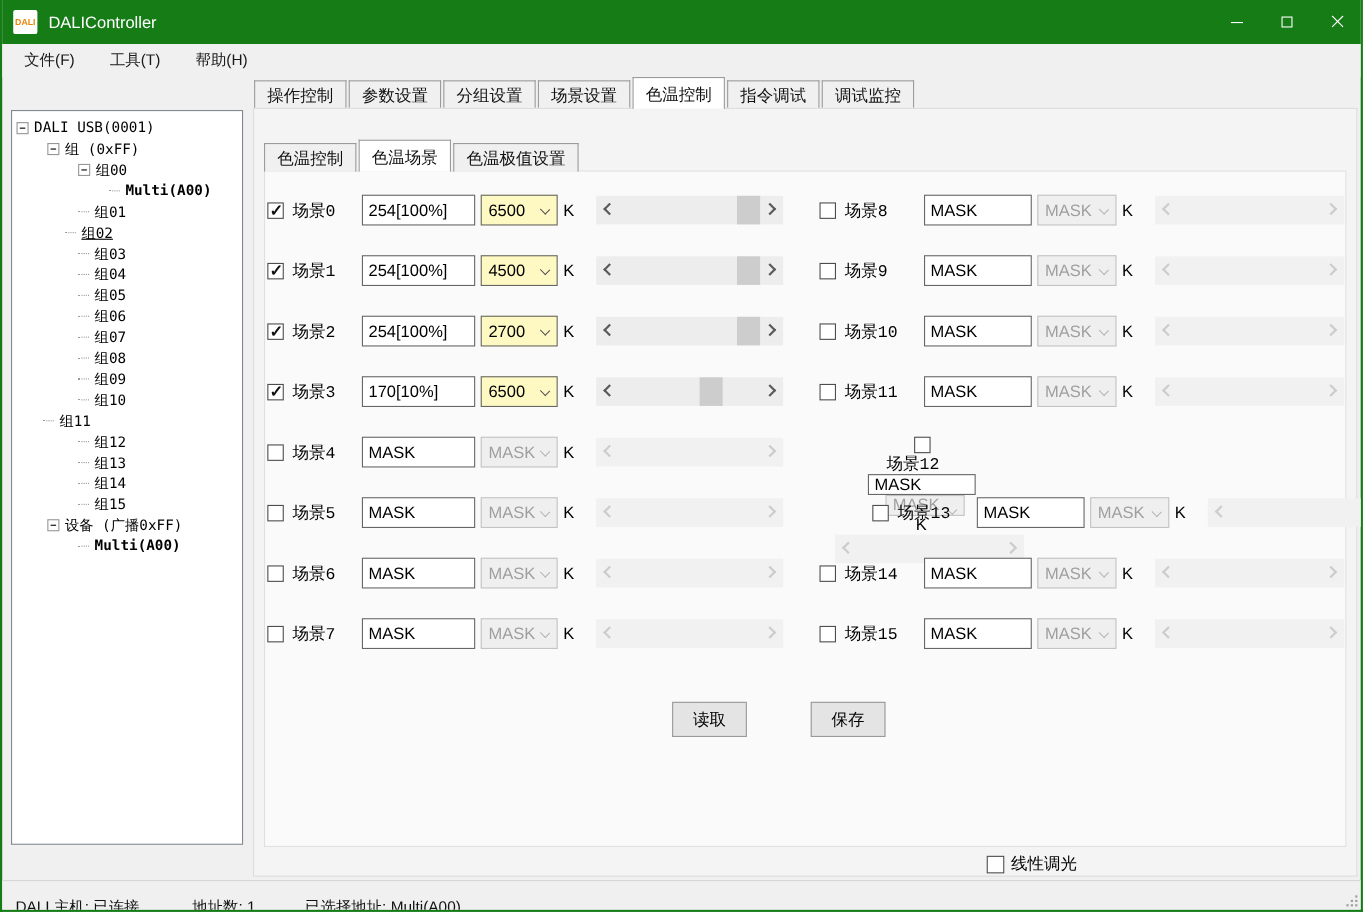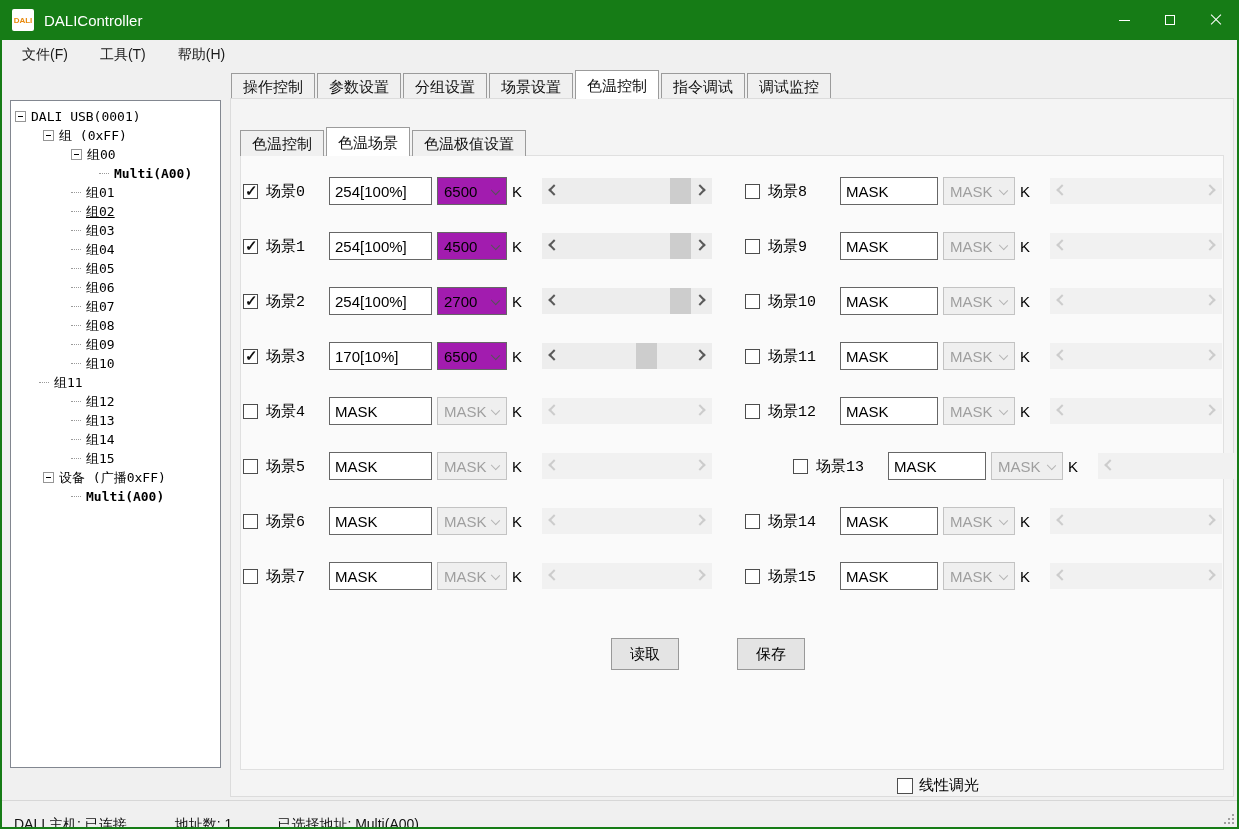--- a/index.html
+++ b/index.html
@@ -46,21 +46,21 @@
   
   .scene-col { position:absolute; top:0; }
   .scene-col.left { left:2px; }
   .scene-col.right { left:504px; }
   .scene-row { position:absolute; display:flex; align-items:center; height:28px; }
   .cb { width:15px; height:15px; border:1px solid #4d4d4d; background:#fff; position:relative; flex:0 0 auto; }
   .cb .chk { position:absolute; left:1px; top:-3px; font-size:15px; font-weight:bold; color:#111; }
   .scene-label { font-size:15px; color:#000; margin-left:8px;font-family:Liberation Mono, monospace; }
   .col-left .scene-label, .lbl-l { width:63px; }
   .scene-input { height:28px; border:1px solid #666; background:#fff; font-size:15px; color:#000; padding:0 5px; font-family:"Liberation Sans", sans-serif; }
-  .combo { height:28px; border:1px solid #666; background:#a21caf; display:flex; align-items:center; font-size:15px; color:#000; padding-left:6px; position:relative; }
+  .combo { height:28px; border:1px solid #666; background:#fef9c3; display:flex; align-items:center; font-size:15px; color:#000; padding-left:6px; position:relative; }
   .combo .chev { position:absolute; right:7px; top:9px; width:7px; height:7px; border-right:1.5px solid #555; border-bottom:1.5px solid #555; transform:rotate(45deg) scale(1,0.9); }
   .combo.disabled { background:#efefef; border-color:#c3c3c3; color:#9f9f9f; }
   .combo.disabled .chev { border-color:#b5b5b5; }
   .k-label { font-size:15px; color:#000; margin:0 5px; width:11px; }
   .sbar { position:relative; height:26px; background:#ededed; flex:0 0 auto; }
   .sbar .arr { position:absolute; top:8px; width:8px; height:8px; border-left:2px solid #5a5a5a; border-bottom:2px solid #5a5a5a; }
   .sbar .arr.l { left:8px; transform:rotate(45deg); }
   .sbar .arr.r { right:8px; transform:rotate(225deg); }
   .sbar .thumb { position:absolute; top:0; bottom:0; width:21px; background:#cdcdcd; }
   .sbar.disabled { background:#f1f1f1; }
@@ -119,21 +119,21 @@
         <div class="tree-label">组00</div>
       </div>
       <div class="tree-row" style="padding-left: 88px;">
         <div class="tree-dash"></div>
         <div class="tree-label bold">Multi(A00)</div>
       </div>
       <div class="tree-row" style="padding-left: 60px;">
         <div class="tree-dash"></div>
         <div class="tree-label">组01</div>
       </div>
-      <div class="tree-row" style="padding-left: 60px; text-decoration: underline;">
+      <div class="tree-row" style="padding-left: 48px; text-decoration: underline;">
         <div class="tree-dash"></div>
         <div class="tree-label">组02</div>
       </div>
       <div class="tree-row" style="padding-left: 60px;">
         <div class="tree-dash"></div>
         <div class="tree-label">组03</div>
       </div>
       <div class="tree-row" style="padding-left: 60px;">
         <div class="tree-dash"></div>
         <div class="tree-label">组04</div>
@@ -385,21 +385,21 @@
           <div class="combo disabled" style="width: 72px; margin-left: 5px;">
             <span>MASK</span>
             <div class="chev"></div>
           </div>
           <div class="k-label">K</div>
           <div class="sbar disabled" style="width: 172px; margin-left: 14px;">
             <div class="arr l"></div>
             <div class="arr r"></div>
           </div>
         </div>
-        <div class="scene-row" style="top: 241px; left: 0px;">
+        <div class="scene-row" style="top: 241px; left: 0px; flex-direction: column;">
           <div class="cb"></div>
           <div class="scene-label" style="width: 72px;">场景12</div>
           <input class="scene-input" value="MASK" style="width: 98px;">
           <div class="combo disabled" style="width: 72px; margin-left: 5px;">
             <span>MASK</span>
             <div class="chev"></div>
           </div>
           <div class="k-label">K</div>
           <div class="sbar disabled" style="width: 172px; margin-left: 14px;">
             <div class="arr l"></div>

